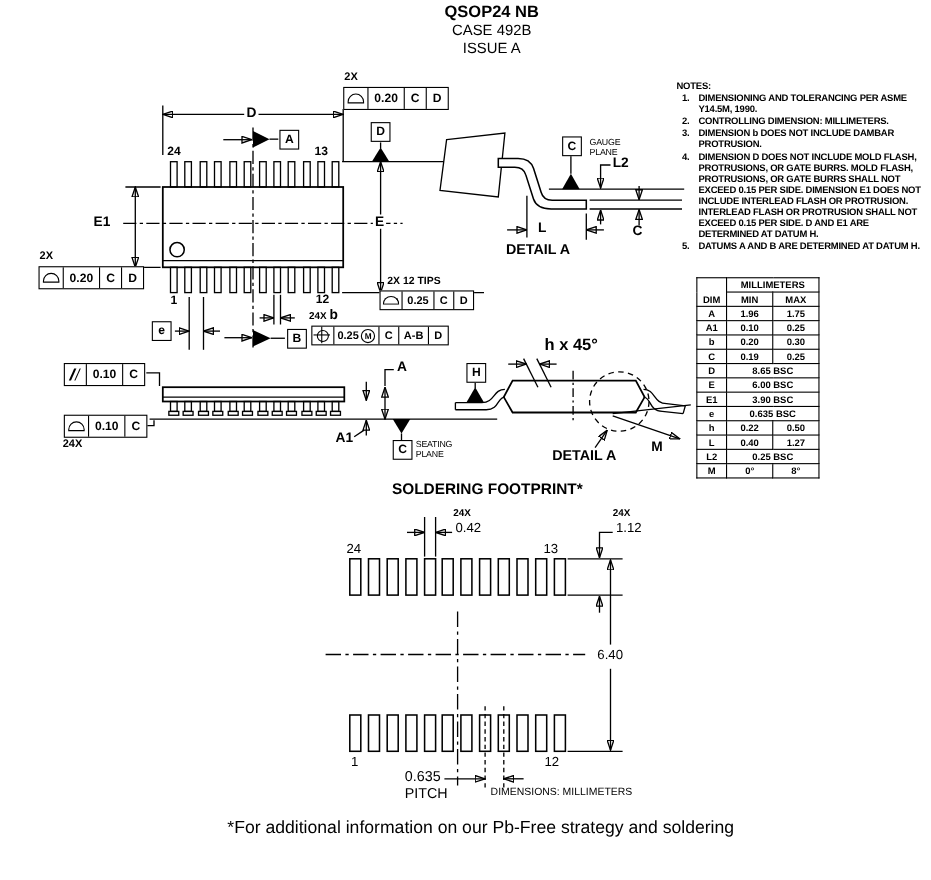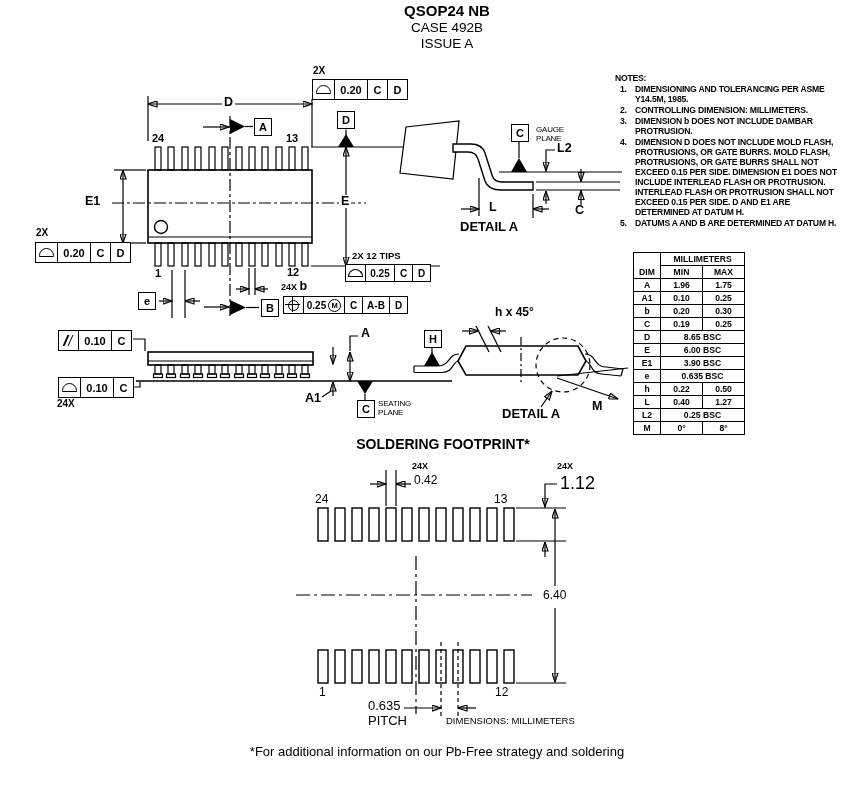--- a/index.html
+++ b/index.html
@@ -372,30 +372,30 @@
 <div class="dbox" style="left:511px;top:124px">C</div>
 <div class="lbl two8" style="left:536px;top:126px">
   <div>GAUGE</div>
   <div>PLANE</div>
 </div>
 <div class="lbl" style="left:557px;top:142px;font-size:12.5px">L2</div>
 <div class="lbl" style="left:489px;top:201px;font-size:12.5px">L</div>
 <div class="lbl" style="left:575px;top:204px;font-size:12.5px">C</div>
 <div class="lbl" style="left:460px;top:220px;font-size:13px">DETAIL A</div>
 
-<div class="lbl" style="left:495px;top:306px;font-size:12px">h x 45°</div>
+<div class="lbl" style="left:495px;top:306px;font-size:15px">h x 45°</div>
 <div class="dbox" style="left:424px;top:330px">H</div>
 <div class="lbl" style="left:592px;top:400px;font-size:12.5px">M</div>
 <div class="lbl" style="left:502px;top:407px;font-size:13px">DETAIL A</div>
 
 <div class="notes">
   <div>NOTES:</div>
   <div class="note">
     <span class="n">1.</span>
-    <span class="t">DIMENSIONING AND TOLERANCING PER ASME Y14.5M, 1985.</span>
+    <span class="t">DIMENSIONING AND TOLERANCING PER ASME Y14.5M, 1990.</span>
   </div>
   <div class="note">
     <span class="n">2.</span>
     <span class="t">CONTROLLING DIMENSION: MILLIMETERS.</span>
   </div>
   <div class="note">
     <span class="n">3.</span>
     <span class="t">DIMENSION b DOES NOT INCLUDE DAMBAR PROTRUSION.</span>
   </div>
   <div class="note">
@@ -473,25 +473,25 @@
           <td>0°</td>
           <td>8°</td>
         </tr>
 </tbody>
     </table>
 
 <div class="lbl ctr" style="left:443px;top:437px;font-size:14px">SOLDERING FOOTPRINT*</div>
 <div class="lbl" style="left:412px;top:462px;font-size:9px">24X</div>
 <div class="lbl rg" style="left:414px;top:474px;font-size:12px">0.42</div>
 <div class="lbl" style="left:557px;top:462px;font-size:9px">24X</div>
-<div class="lbl rg" style="left:560px;top:474px;font-size:18px">1.12</div>
+<div class="lbl rg" style="left:560px;top:474px;font-size:12px">1.12</div>
 <div class="lbl rg" style="left:315px;top:493px;font-size:12px">24</div>
 <div class="lbl rg" style="left:494px;top:493px;font-size:12px">13</div>
 <div class="lbl rg wbg" style="left:541px;top:589px;font-size:12px">6.40</div>
 <div class="lbl rg" style="left:319px;top:686px;font-size:12px">1</div>
 <div class="lbl rg" style="left:495px;top:686px;font-size:12px">12</div>
 <div class="lbl rg" style="left:368px;top:699px;font-size:13px">0.635</div>
 <div class="lbl rg" style="left:368px;top:714px;font-size:13px">PITCH</div>
 <div class="lbl rg" style="left:446px;top:716px;font-size:9.5px">DIMENSIONS: MILLIMETERS</div>
 
-<div class="lbl ctr rg" style="left:437px;top:745px;font-size:13px">*For additional information on our Pb-Free strategy and soldering</div>
+<div class="lbl ctr rg" style="left:437px;top:745px;font-size:16px">*For additional information on our Pb-Free strategy and soldering</div>
 
 </div>
 
 </body></html>

